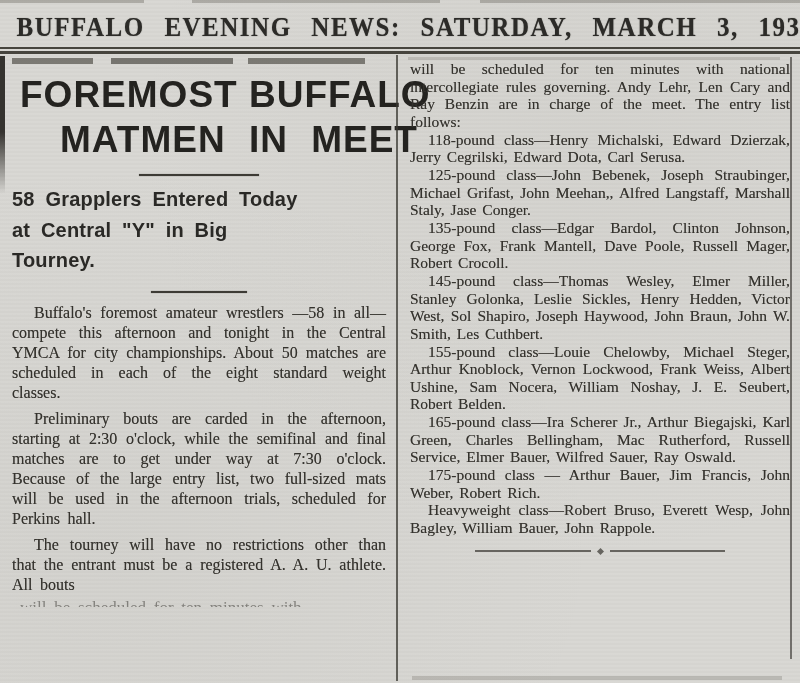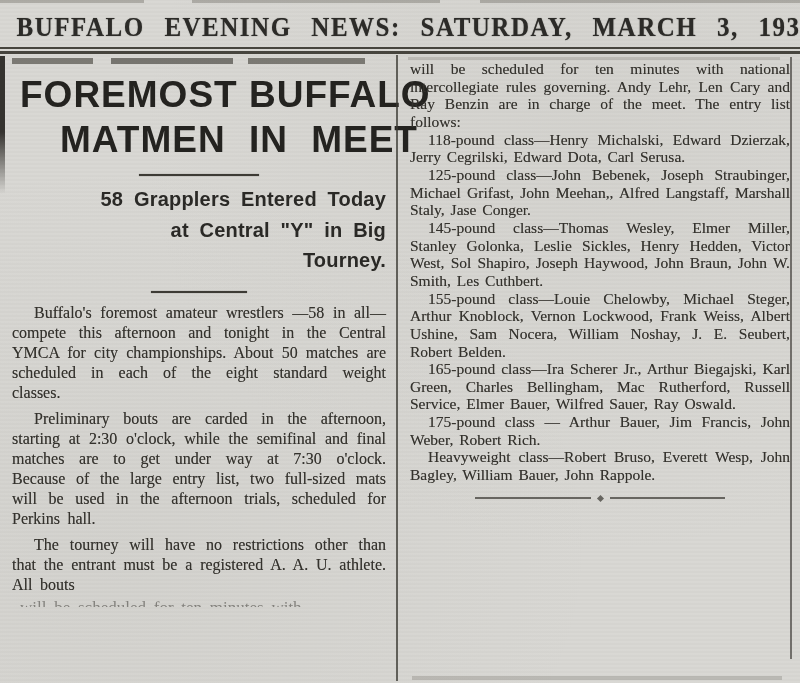--- a/index.html
+++ b/index.html
@@ -36,21 +36,21 @@
   .right-top-smudge{position:absolute;top:57px;left:408px;width:372px;height:3px;background:rgba(95,92,84,.22);}
   .bottom-right-smudge{position:absolute;bottom:3px;left:412px;width:370px;height:4px;background:rgba(95,92,84,.25);}
 
   .top-smudge{height:6px;margin:1px 6px 8px 0;opacity:.72;
     background:linear-gradient(90deg,#57554e 0 22%,transparent 22% 27%,#504e48 27% 60%,transparent 60% 64%,#57554e 64% 96%,transparent 96%);}
   .headline{margin:4px 0 0;color:#242320;}
   .hl-line1{display:block;font:700 37px/1.22 "Liberation Sans",sans-serif;letter-spacing:1px;padding-left:8px;white-space:nowrap;}
   .hl-line2{display:block;font:700 37px/1.22 "Liberation Sans",sans-serif;letter-spacing:1px;text-align:center;padding-left:48px;word-spacing:12px;white-space:nowrap;}
   .short-rule{width:120px;height:2px;background:#3d3b35;margin:12px auto 6px;box-shadow:0 0 1px rgba(61,59,53,.8);}
   .short-rule.sr2{width:96px;margin:10px auto 8px;}
-  .subhead{margin:8px 0 16px;font:700 20px/1.52 "Liberation Sans",sans-serif;text-align:right;color:#2a2926;word-spacing:5px;letter-spacing:.2px;}
+  .subhead{margin:8px 0 16px;font:700 20px/1.52 "Liberation Sans",sans-serif;text-align:left;color:#2a2926;word-spacing:5px;letter-spacing:.2px;}
   .subhead span{display:block;}
   .body-text{margin:6px 0 0;font-size:16px;line-height:1.25;text-align:justify;text-indent:22px;
     word-spacing:3.5px;color:#34322d;text-shadow:0 0 .6px rgba(52,50,45,.5);}
   .col-left .body-text.first{margin-top:10px;}
   .cutoff-line{height:8px;overflow:hidden;opacity:.5;margin-top:4px;}
   .cutoff-line span{display:block;font-size:17px;line-height:18px;word-spacing:3.5px;text-indent:8px;}
 
   .col-right .body-text{font-size:15.5px;line-height:1.14;word-spacing:2px;margin-top:0;text-indent:18px;}
   .col-right .body-text.flush{text-indent:0;margin-top:0;}
   .end-divider{display:flex;align-items:center;width:66%;margin:12px auto 0;gap:7px;opacity:.8;}
@@ -98,20 +98,21 @@
 
       <div class="cutoff-line">
         <span>will be scheduled for ten minutes with</span>
       </div>
     </section>
 
     <section class="col-right">
       <p class="body-text flush">will be scheduled for ten minutes with national intercollegiate rules governing. Andy Lehr, Len Cary and Ray Benzin are in charge of the meet. The entry list follows:</p>
       <p class="body-text">118-pound class—Henry Michalski, Edward Dzierzak, Jerry Cegrilski, Edward Dota, Carl Serusa.</p>
       <p class="body-text">125-pound class—John Bebenek, Joseph Straubinger, Michael Grifast, John Meehan,, Alfred Langstaff, Marshall Staly, Jase Conger.</p>
+      <p class="body-text">135-pound class—Edgar Bardol, Clinton Johnson, George Fox, Frank Mantell, Dave Poole, Russell Mager, Robert Crocoll.</p>
       <p class="body-text">145-pound class—Thomas Wesley, Elmer Miller, Stanley Golonka, Leslie Sickles, Henry Hedden, Victor West, Sol Shapiro, Joseph Haywood, John Braun, John W. Smith, Les Cuthbert.</p>
       <p class="body-text">155-pound class—Louie Chelowby, Michael Steger, Arthur Knoblock, Vernon Lockwood, Frank Weiss, Albert Ushine, Sam Nocera, William Noshay, J. E. Seubert, Robert Belden.</p>
       <p class="body-text">165-pound class—Ira Scherer Jr., Arthur Biegajski, Karl Green, Charles Bellingham, Mac Rutherford, Russell Service, Elmer Bauer, Wilfred Sauer, Ray Oswald.</p>
       <p class="body-text">175-pound class — Arthur Bauer, Jim Francis, John Weber, Robert Rich.</p>
       <p class="body-text">Heavyweight class—Robert Bruso, Everett Wesp, John Bagley, William Bauer, John Rappole.</p>
 
       <div class="end-divider">
         <div class="ed-line"></div>
         <div class="ed-diamond"></div>
         <div class="ed-line"></div>

